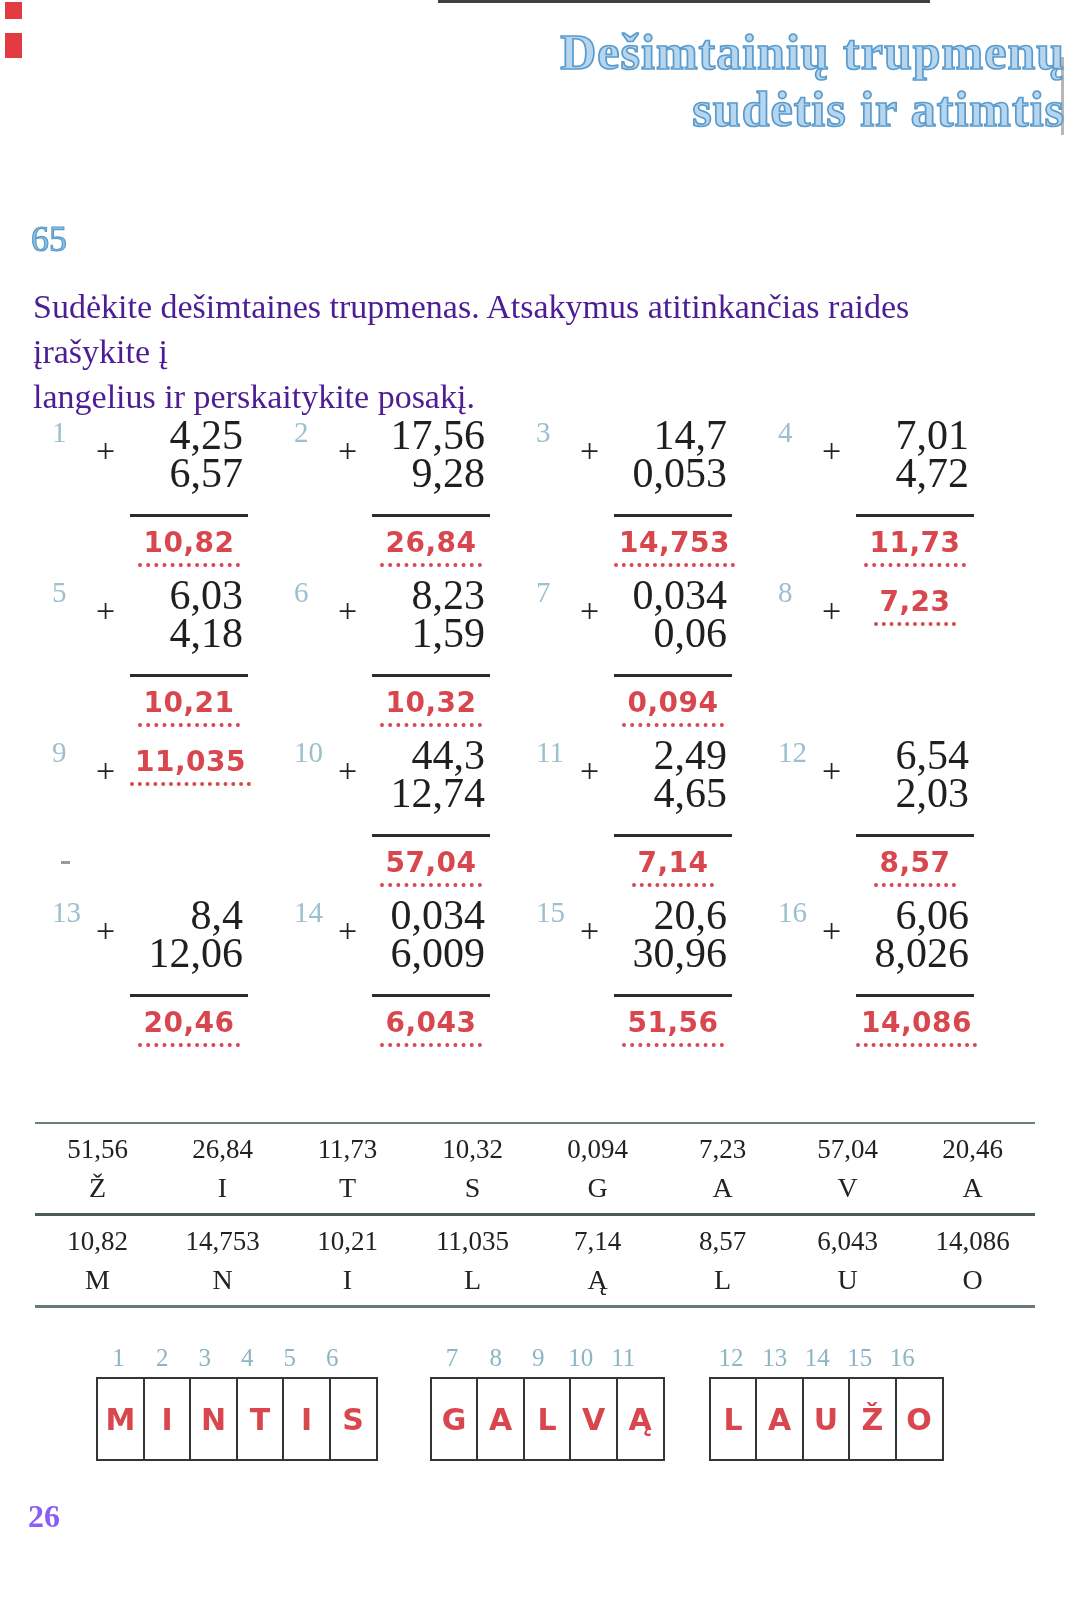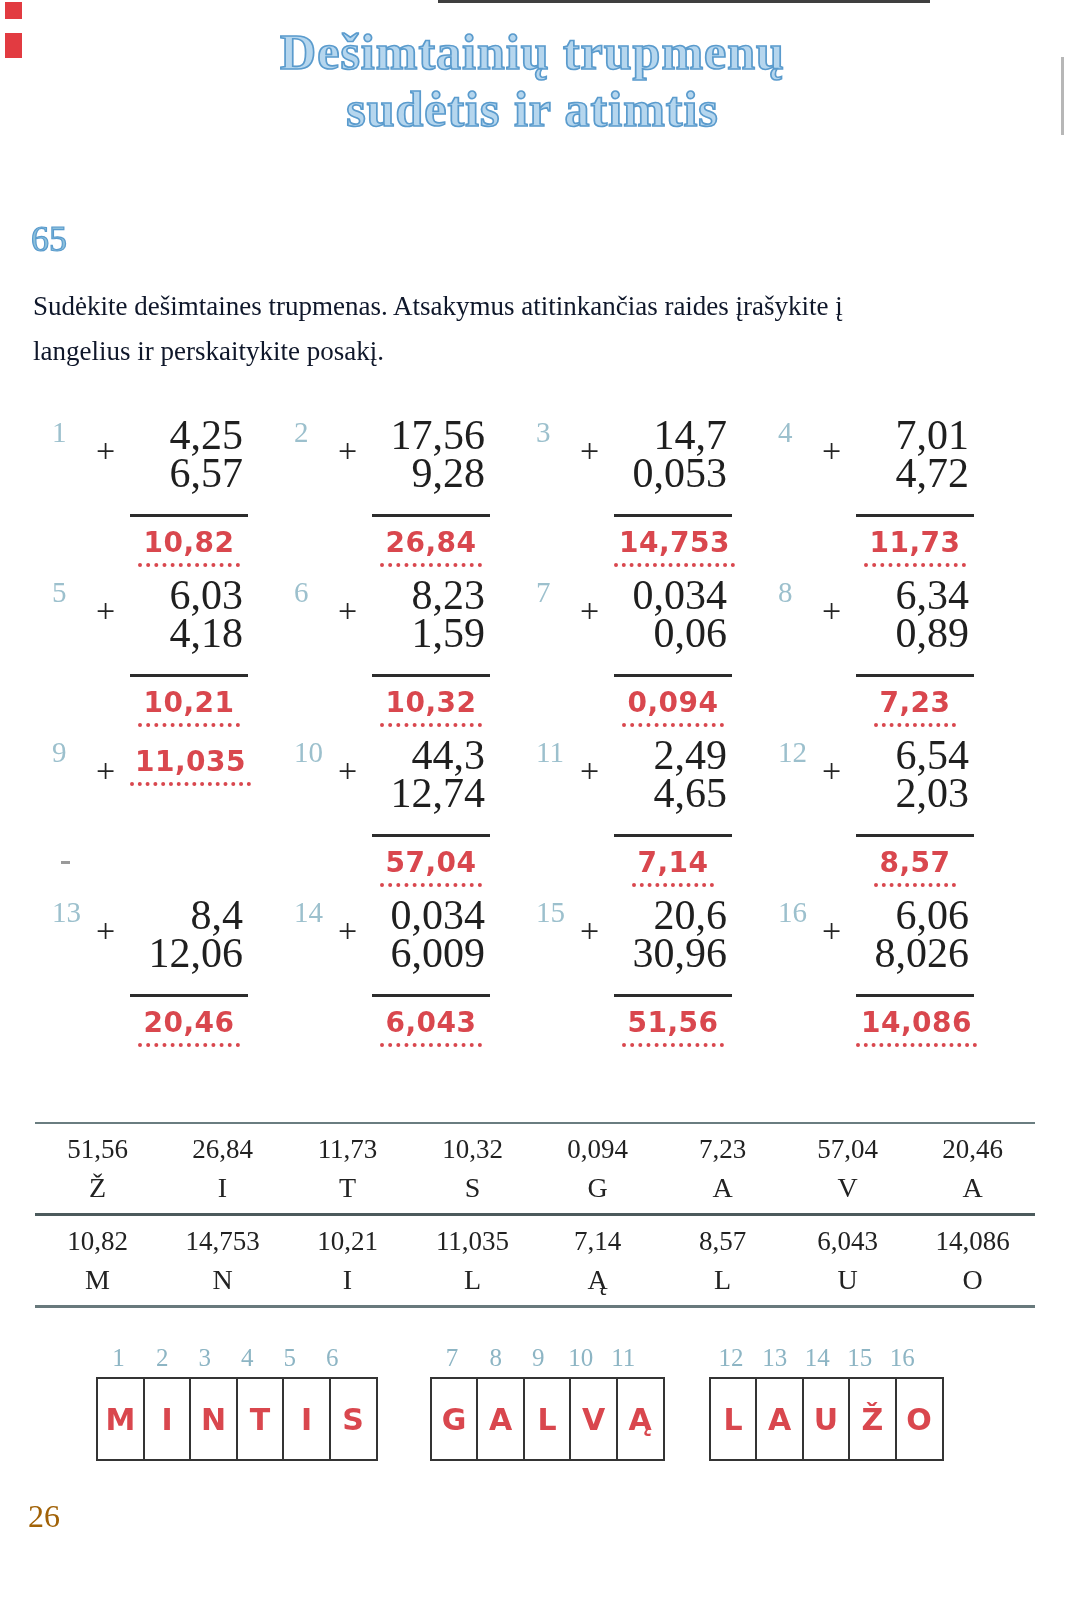--- a/index.html
+++ b/index.html
@@ -11,26 +11,26 @@
   .abs{position:absolute;}
 
   
   .top-edge-line{left:438px;top:0;width:492px;height:3px;background:#3f3f3f;}
   .red-mark-1{left:5px;top:2px;width:17px;height:17px;background:#e23b41;}
   .red-mark-2{left:5px;top:33px;width:17px;height:25px;background:#e23b41;}
   .right-edge-tick{left:1061px;top:57px;width:3px;height:78px;background:#b7b7b7;}
   .stray-dash{left:61px;top:861px;width:9px;height:3px;background:#9a9a9a;}
 
   
-  #title{left:0;top:24px;width:100%;text-align:center;font-weight:bold;
+  #title{left:0;top:24px;width:100%;text-align:right;font-weight:bold;
     font-size:50px;line-height:57px;color:var(--blue-title);
     -webkit-text-stroke:1.7px var(--blue-stroke);letter-spacing:1px;}
   #ex-num{left:31px;top:218px;font-size:36px;font-weight:normal;color:#8cc0dc;
     -webkit-text-stroke:1.2px var(--blue-stroke);}
-  #instructions{left:33px;top:284px;width:965px;font-size:27px;line-height:45px;color:#0f172a;}
+  #instructions{left:33px;top:284px;width:965px;font-size:34px;line-height:45px;color:#4c1d95;}
 
   
   #problems{left:52px;top:406px;width:968px;display:grid;
     grid-template-columns:repeat(4,1fr);grid-auto-rows:160px;}
   .problem{display:flex;align-items:flex-start;padding-top:10px;}
   .pnum{width:42px;font-size:29px;color:var(--blue-light);flex:0 0 auto;}
   .stack{position:relative;margin-left:36px;width:118px;}
   .plus{position:absolute;left:-34px;top:16px;font-size:34px;color:#242424;}
   .nums{text-align:right;font-size:42px;line-height:38px;
     border-bottom:3px solid #2c2c2c;padding:0 5px 22px 0;}
@@ -55,21 +55,21 @@
   .group:last-child{margin-right:0;}
   .nums-row{display:flex;margin-bottom:5px;}
   .nums-row span{width:42.5px;text-align:center;font-size:25px;color:#8db5c4;}
   .nums-row span:first-child{width:45px;}
   .cells-row{display:flex;}
   .cell{width:45px;height:80px;border:2.5px solid #343434;margin-left:-2.5px;
     background:#fff;display:flex;align-items:center;justify-content:center;box-sizing:content-box;}
   .cell:first-child{margin-left:0;}
   .cell span{font-family:"DejaVu Sans",sans-serif;font-weight:bold;font-size:30px;color:var(--red);}
 
-  #page-num{left:28px;top:1498px;font-size:32px;color:#a16207;}
+  #page-num{left:28px;top:1498px;font-size:32px;color:#8b5cf6;font-weight:bold;}
 </style>
 </head>
 <body style="--red: #d9474e; --blue-title: #b5d6ee; --blue-stroke: #5a9bcd; --blue-light: #9cc0cd;">
 
 <div class="abs top-edge-line"></div>
 <div class="abs red-mark-1"></div>
 <div class="abs red-mark-2"></div>
 <div class="abs right-edge-tick"></div>
 <div class="abs stray-dash"></div>
 
@@ -158,24 +158,20 @@
           <div>0,034</div>
           <div>0,06</div>
         </div>
         <div class="ans-row"><span class="ans">0,094</span></div>
       </div>
     </div>
     <div class="problem">
       <span class="pnum">8</span>
       <div class="stack">
         <span class="plus">+</span>
-        <div class="nums">
-          <div>6,34</div>
-          <div>0,89</div>
-        </div>
         <div class="ans-row"><span class="ans">7,23</span></div>
       </div>
     </div>
     <div class="problem">
       <span class="pnum">9</span>
       <div class="stack">
         <span class="plus">+</span>
         <div class="ans-row"><span class="ans">11,035</span></div>
       </div>
     </div>

